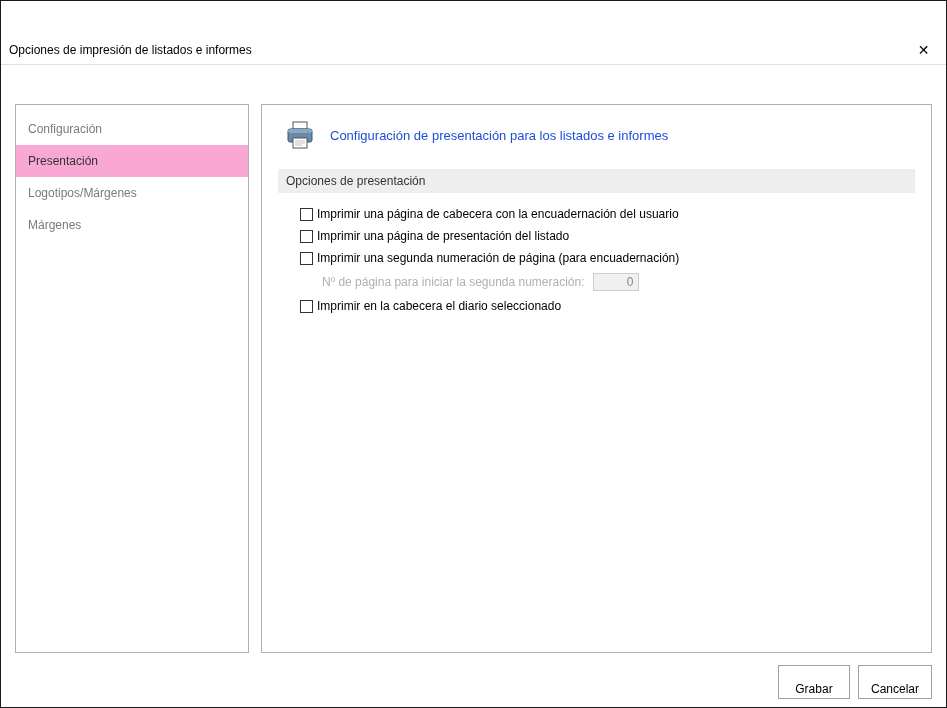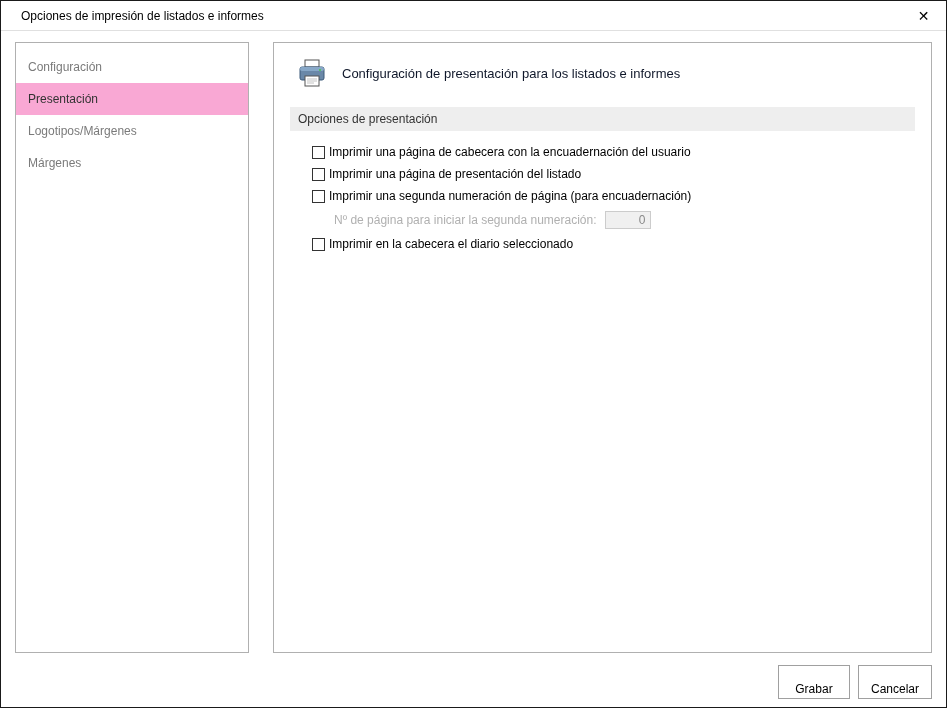--- a/index.html
+++ b/index.html
@@ -26,22 +26,23 @@
       display: flex;
       flex-direction: column;
     }
     
     .title-bar {
       height: 30px;
       background: #ffffff;
       display: flex;
       align-items: center;
       justify-content: space-between;
-      padding-left: 20px;
+      padding-left: 8px;
       border-bottom: 1px solid #e0e0e0;
+      margin-top: 34px;
     }
     
     .title-text {
       font-size: 12px;
       color: #000000;
     }
     
     .close-btn {
       width: 45px;
       height: 29px;
@@ -57,21 +58,22 @@
     .content-area {
       flex: 1;
       padding: 11px 14px 8px 14px;
       display: flex;
       flex-direction: column;
     }
     
     .main-panels {
       flex: 1;
       display: flex;
-      gap: 24px;
+      gap: 12px;
+      margin-top: 28px;
     }
     
     .sidebar {
       width: 234px;
       border: 1px solid #b0b0b0;
       background: #ffffff;
       padding-top: 8px;
     }
     
     .sidebar-item {
@@ -101,21 +103,21 @@
       padding-left: 6px;
     }
     
     .printer-icon {
       width: 32px;
       height: 32px;
     }
     
     .panel-title {
       font-size: 13px;
-      color: #0f172a;
+      color: #1d4ed8;
     }
     
     .section-header {
       background: #eeeeee;
       padding: 5px 8px;
       font-size: 12px;
       color: #333333;
       margin-bottom: 14px;
     }
     

